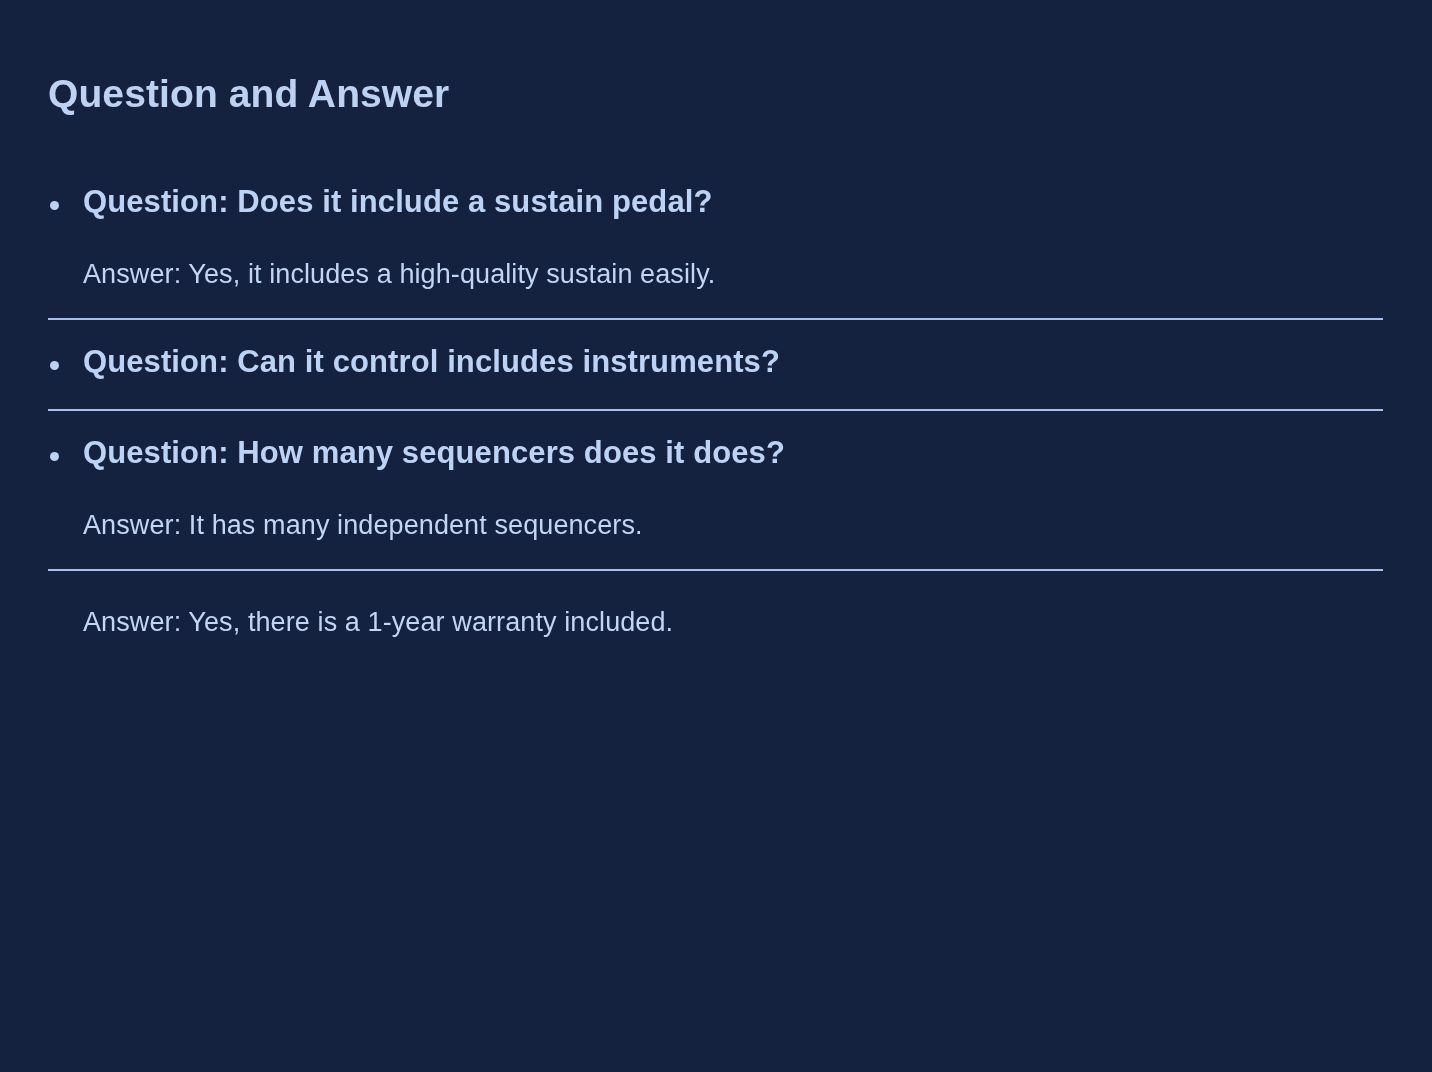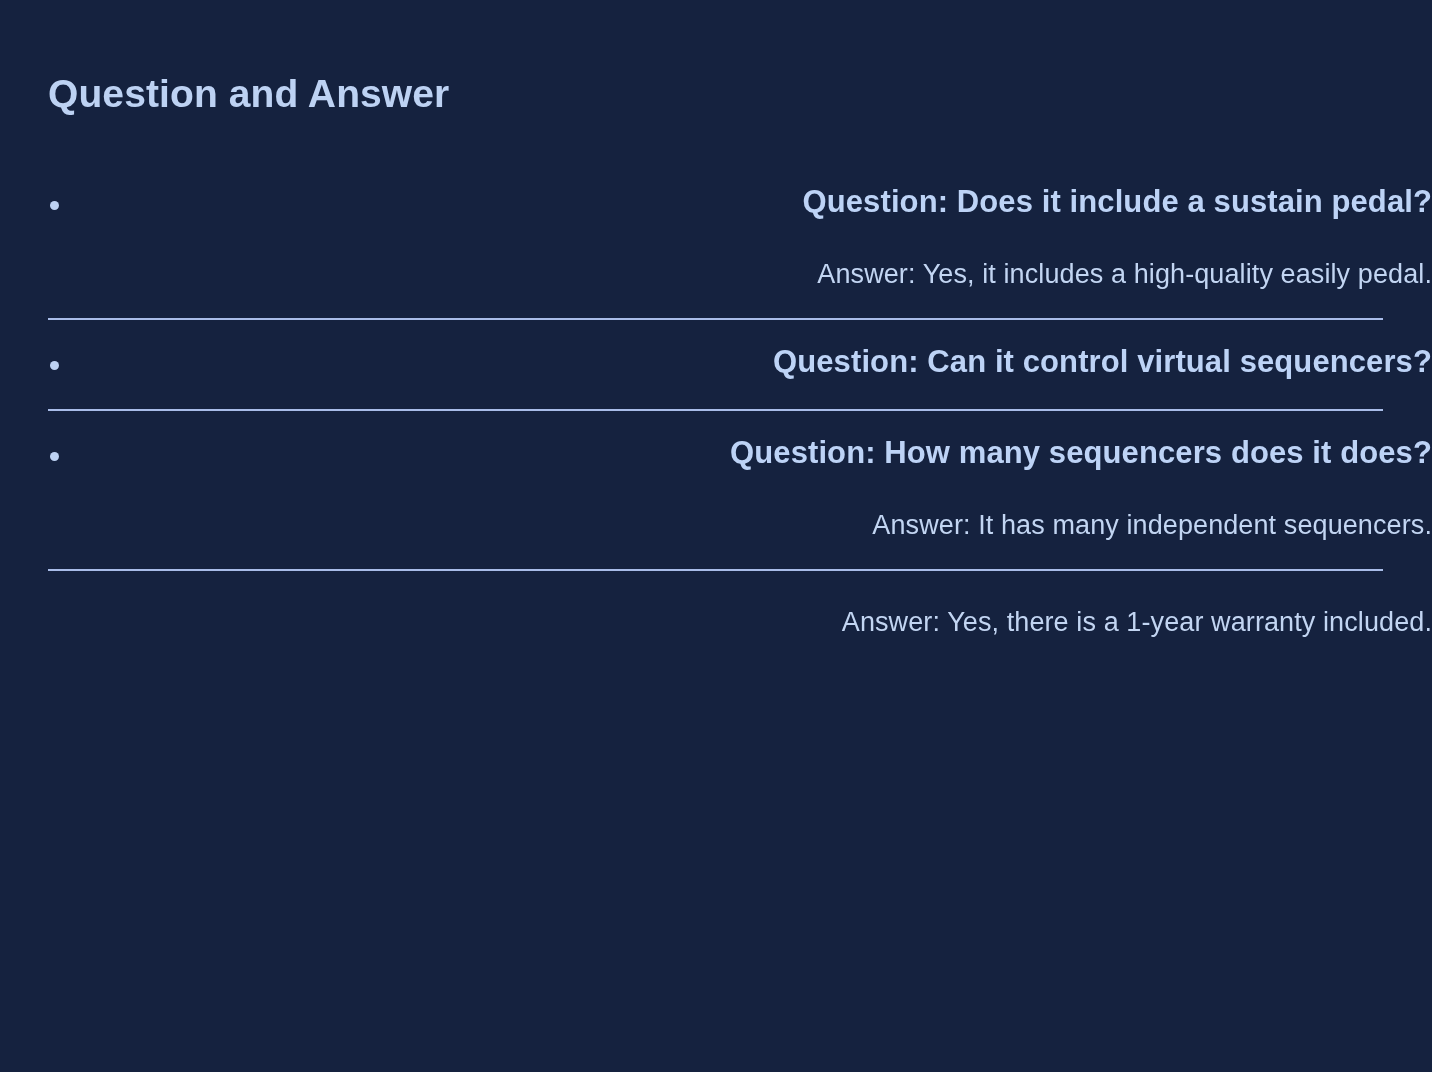--- a/index.html
+++ b/index.html
@@ -32,21 +32,20 @@
     letter-spacing: 0.1px;
     line-height: 1.1;
     white-space: nowrap;
   }
 
   .qa-list {
     position: absolute;
     left: 0;
     top: 160px;
     width: 1432px;
-    text-align: right;
   }
 
   .qa-block {
     position: relative;
     padding: 0;
   }
 
   .qa-question-row {
     position: relative;
     display: block;
@@ -105,28 +104,28 @@
 
   <h1 class="page-title">Question and Answer</h1>
 
   <div class="qa-list">
 
     <div class="qa-block">
       <div class="qa-question-row">
         <span class="bullet-icon"></span>
         <span class="qa-question-text">Question: Does it include a sustain pedal?</span>
       </div>
-      <div class="qa-answer-text">Answer: Yes, it includes a high-quality easily pedal.</div>
+      <div class="qa-answer-text">Answer: Yes, it includes a high-quality sustain easily.</div>
       <div class="qa-divider"></div>
     </div>
 
     <div class="qa-block">
       <div class="qa-question-row">
         <span class="bullet-icon"></span>
-        <span class="qa-question-text">Question: Can it control virtual sequencers?</span>
+        <span class="qa-question-text">Question: Can it control includes instruments?</span>
       </div>
       <div class="qa-divider"></div>
     </div>
 
     <div class="qa-block">
       <div class="qa-question-row">
         <span class="bullet-icon"></span>
         <span class="qa-question-text">Question: How many sequencers does it does?</span>
       </div>
       <div class="qa-answer-text">Answer: It has many independent sequencers.</div>

